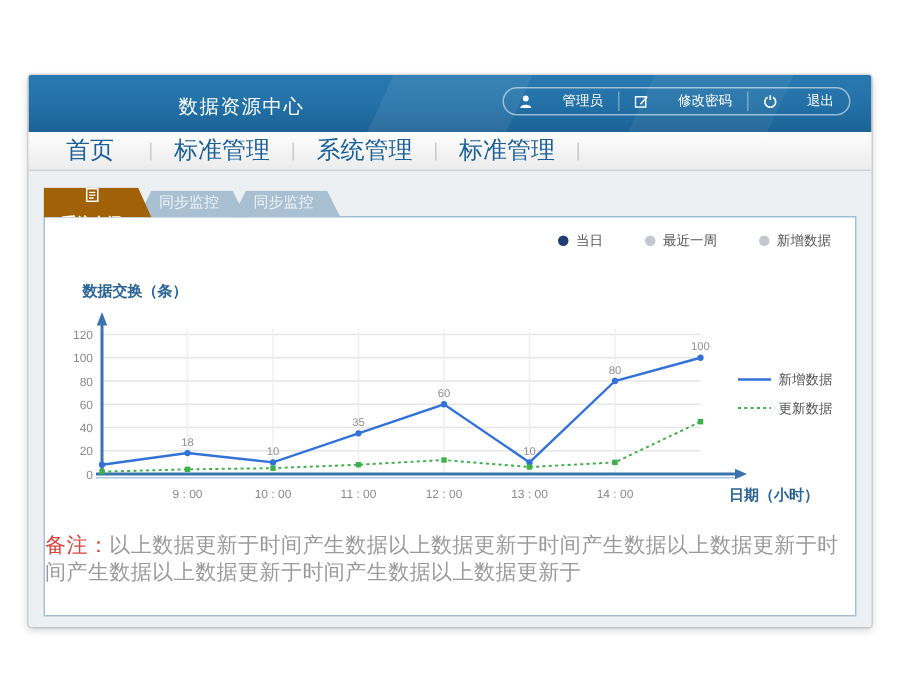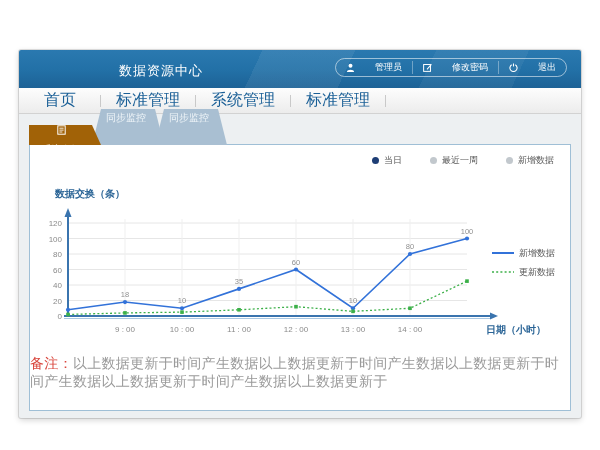--- a/index.html
+++ b/index.html
@@ -26,21 +26,21 @@
 
   
   .nav { height:26px; background:linear-gradient(180deg,#fdfdfd,#ececec); border-bottom:1px solid #d2d2d2; display:flex; align-items:center; padding-left:8px; }
   .nav .nitem { width:80px; text-align:center; font-size:16px; font-weight:normal; color:#1a5f96; cursor:pointer; }
   .nav .nitem:first-child { width:66px; }
   .nav .ndiv { width:1px; height:12px; background:#c9c9c9; margin:0 7px; }
 
   
   .content { position:relative; height:calc(100% - 65px); }
   .tabs { position:absolute; left:10px; top:11px; display:flex; align-items:flex-end; z-index:3; height:20px; }
-  .tab { height:36px; line-height:18px; font-size:10px; color:#eef4f8; background:#a9bfd2; padding:0 18px 0 14px; margin-left:-9px;
+  .tab { height:18px; line-height:18px; font-size:10px; color:#eef4f8; background:#a9bfd2; padding:0 18px 0 14px; margin-left:-9px;
     clip-path:polygon(9px 0, calc(100% - 9px) 0, 100% 100%, 0 100%); cursor:pointer; white-space:nowrap; }
   .tab.active { height:20px; line-height:20px; background:#a16207; color:#fff; font-weight:bold; margin-left:0; z-index:4;
     clip-path:polygon(0 0, calc(100% - 9px) 0, 100% 100%, 0 100%); display:flex; align-items:center; gap:5px; padding:0 20px 0 12px;flex-direction:column; }
   .tab-icon svg { display:block; width:9px; height:10px; }
 
   .card { position:absolute; left:10px; top:30px; right:10px; bottom:6px; background:#fff; border:1px solid #9fbfd6; }
 
   
   .filters { position:absolute; top:9px; right:16px; display:flex; gap:28px; z-index:2; }
   .radio { display:flex; align-items:center; gap:5px; font-size:9px; color:#555; cursor:pointer; }

